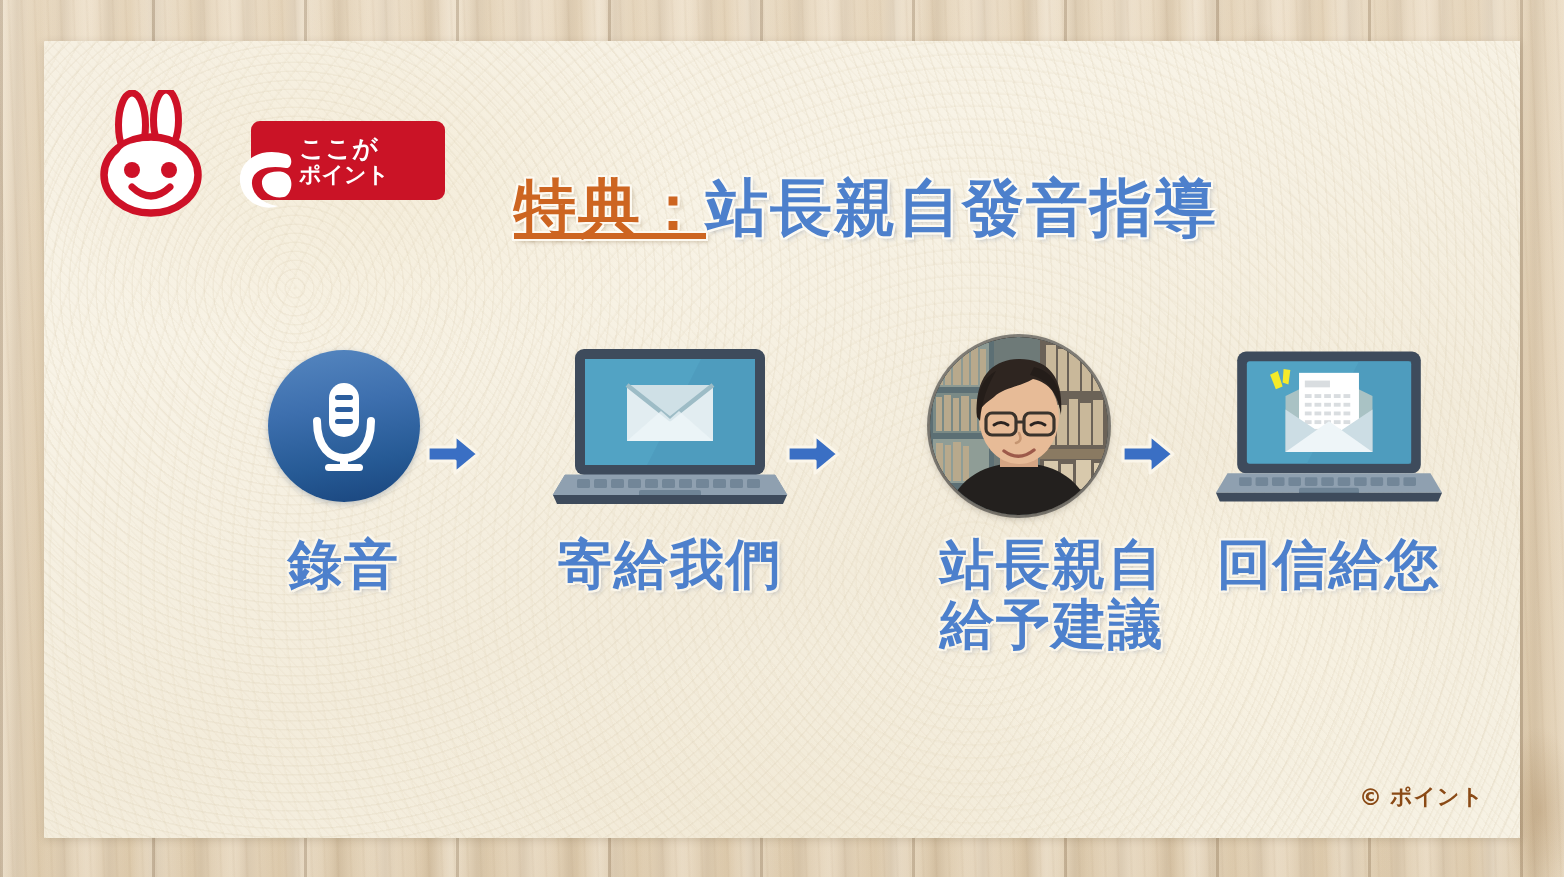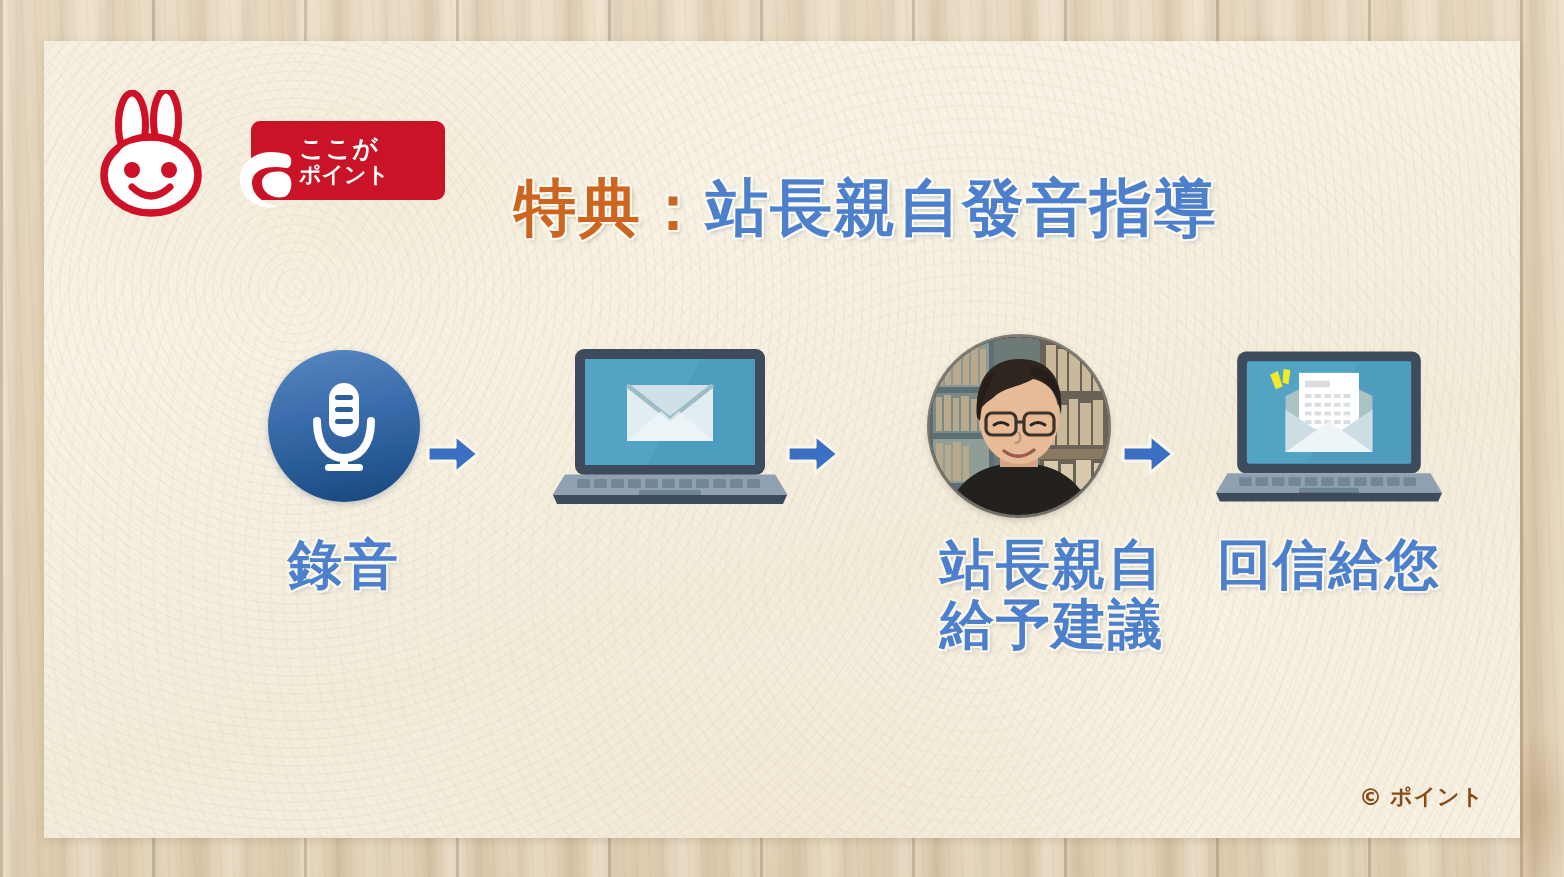--- a/index.html
+++ b/index.html
@@ -90,20 +90,21 @@
     position:absolute;left:470px;top:136px;
     font-size:62px;font-weight:bold;letter-spacing:2px;
     white-space:nowrap;line-height:1;
   }
   .t-orange{
     color:#cd6521;
     text-shadow:
       2px 0 0 #fdfaf2,-2px 0 0 #fdfaf2,0 2px 0 #fdfaf2,0 -2px 0 #fdfaf2,
       2px 2px 0 #fdfaf2,-2px 2px 0 #fdfaf2,2px -2px 0 #fdfaf2,-2px -2px 0 #fdfaf2,
       3px 3px 4px rgba(120,90,50,.30);
+    text-decoration: underline;
   }
   .t-blue{
     color:#4d80cc;
     text-shadow:
       2px 0 0 #fdfaf2,-2px 0 0 #fdfaf2,0 2px 0 #fdfaf2,0 -2px 0 #fdfaf2,
       2px 2px 0 #fdfaf2,-2px 2px 0 #fdfaf2,2px -2px 0 #fdfaf2,-2px -2px 0 #fdfaf2,
       3px 3px 4px rgba(70,90,130,.28);
     text-align: center;
   }
 
@@ -242,20 +243,21 @@
               <rect x="128" y="136" width="13" height="9" rx="1.5"></rect>
               <rect x="145" y="136" width="13" height="9" rx="1.5"></rect>
               <rect x="162" y="136" width="13" height="9" rx="1.5"></rect>
               <rect x="179" y="136" width="13" height="9" rx="1.5"></rect>
               <rect x="196" y="136" width="13" height="9" rx="1.5"></rect>
             </g>
             <rect x="88" y="147" width="62" height="9" rx="2" fill="#6f8496"></rect>
             <path d="M2 152 H236 L232 161 H6 Z" fill="#3e4b5c"></path>
           </svg>
         </div>
+        <div class="step-label">寄給我們</div>
       </div>
 
       <svg class="arrow arrow-2" width="56" height="46" viewBox="0 0 56 46">
         <path d="M3 16 L30 16 L30 4 L53 23 L30 42 L30 30 L3 30 Z" fill="#3a6fc4" stroke="#fbf6ea" stroke-width="3.2" stroke-linejoin="round"></path>
       </svg>
 
       <div class="step step-3">
         <div class="step-visual">
           <div class="avatar">
             <svg width="178" height="178" viewBox="0 0 178 178">

